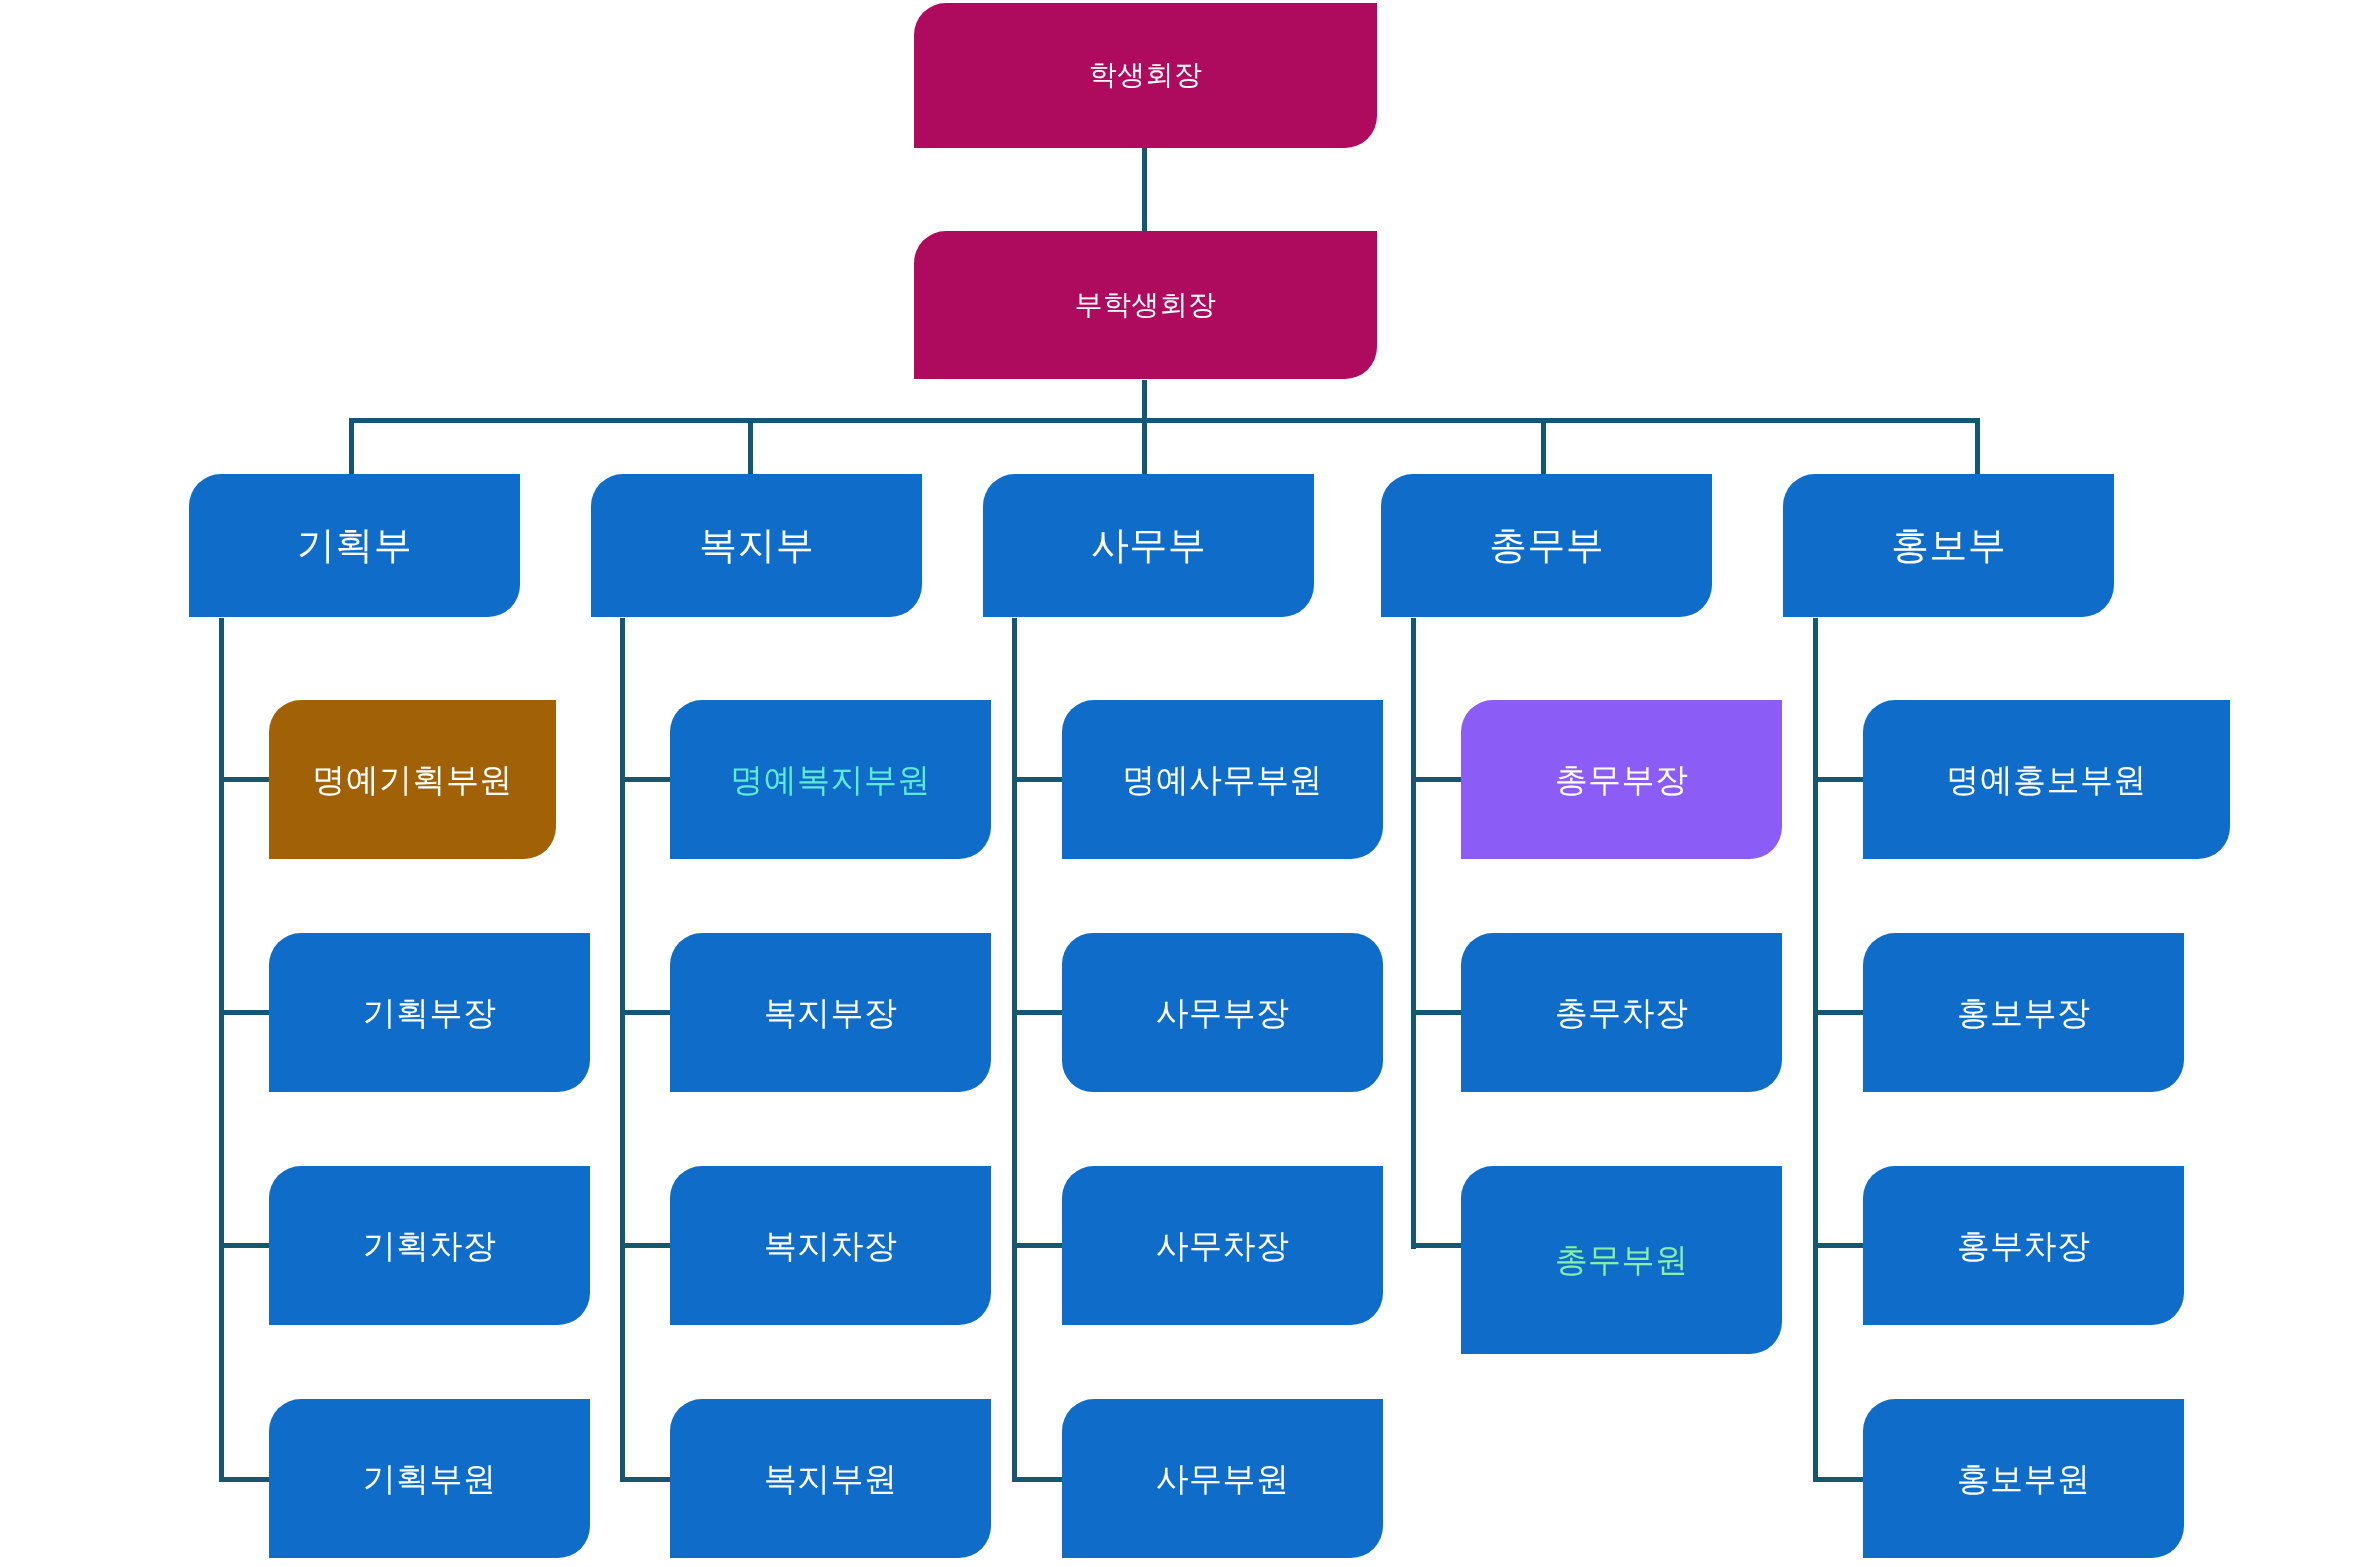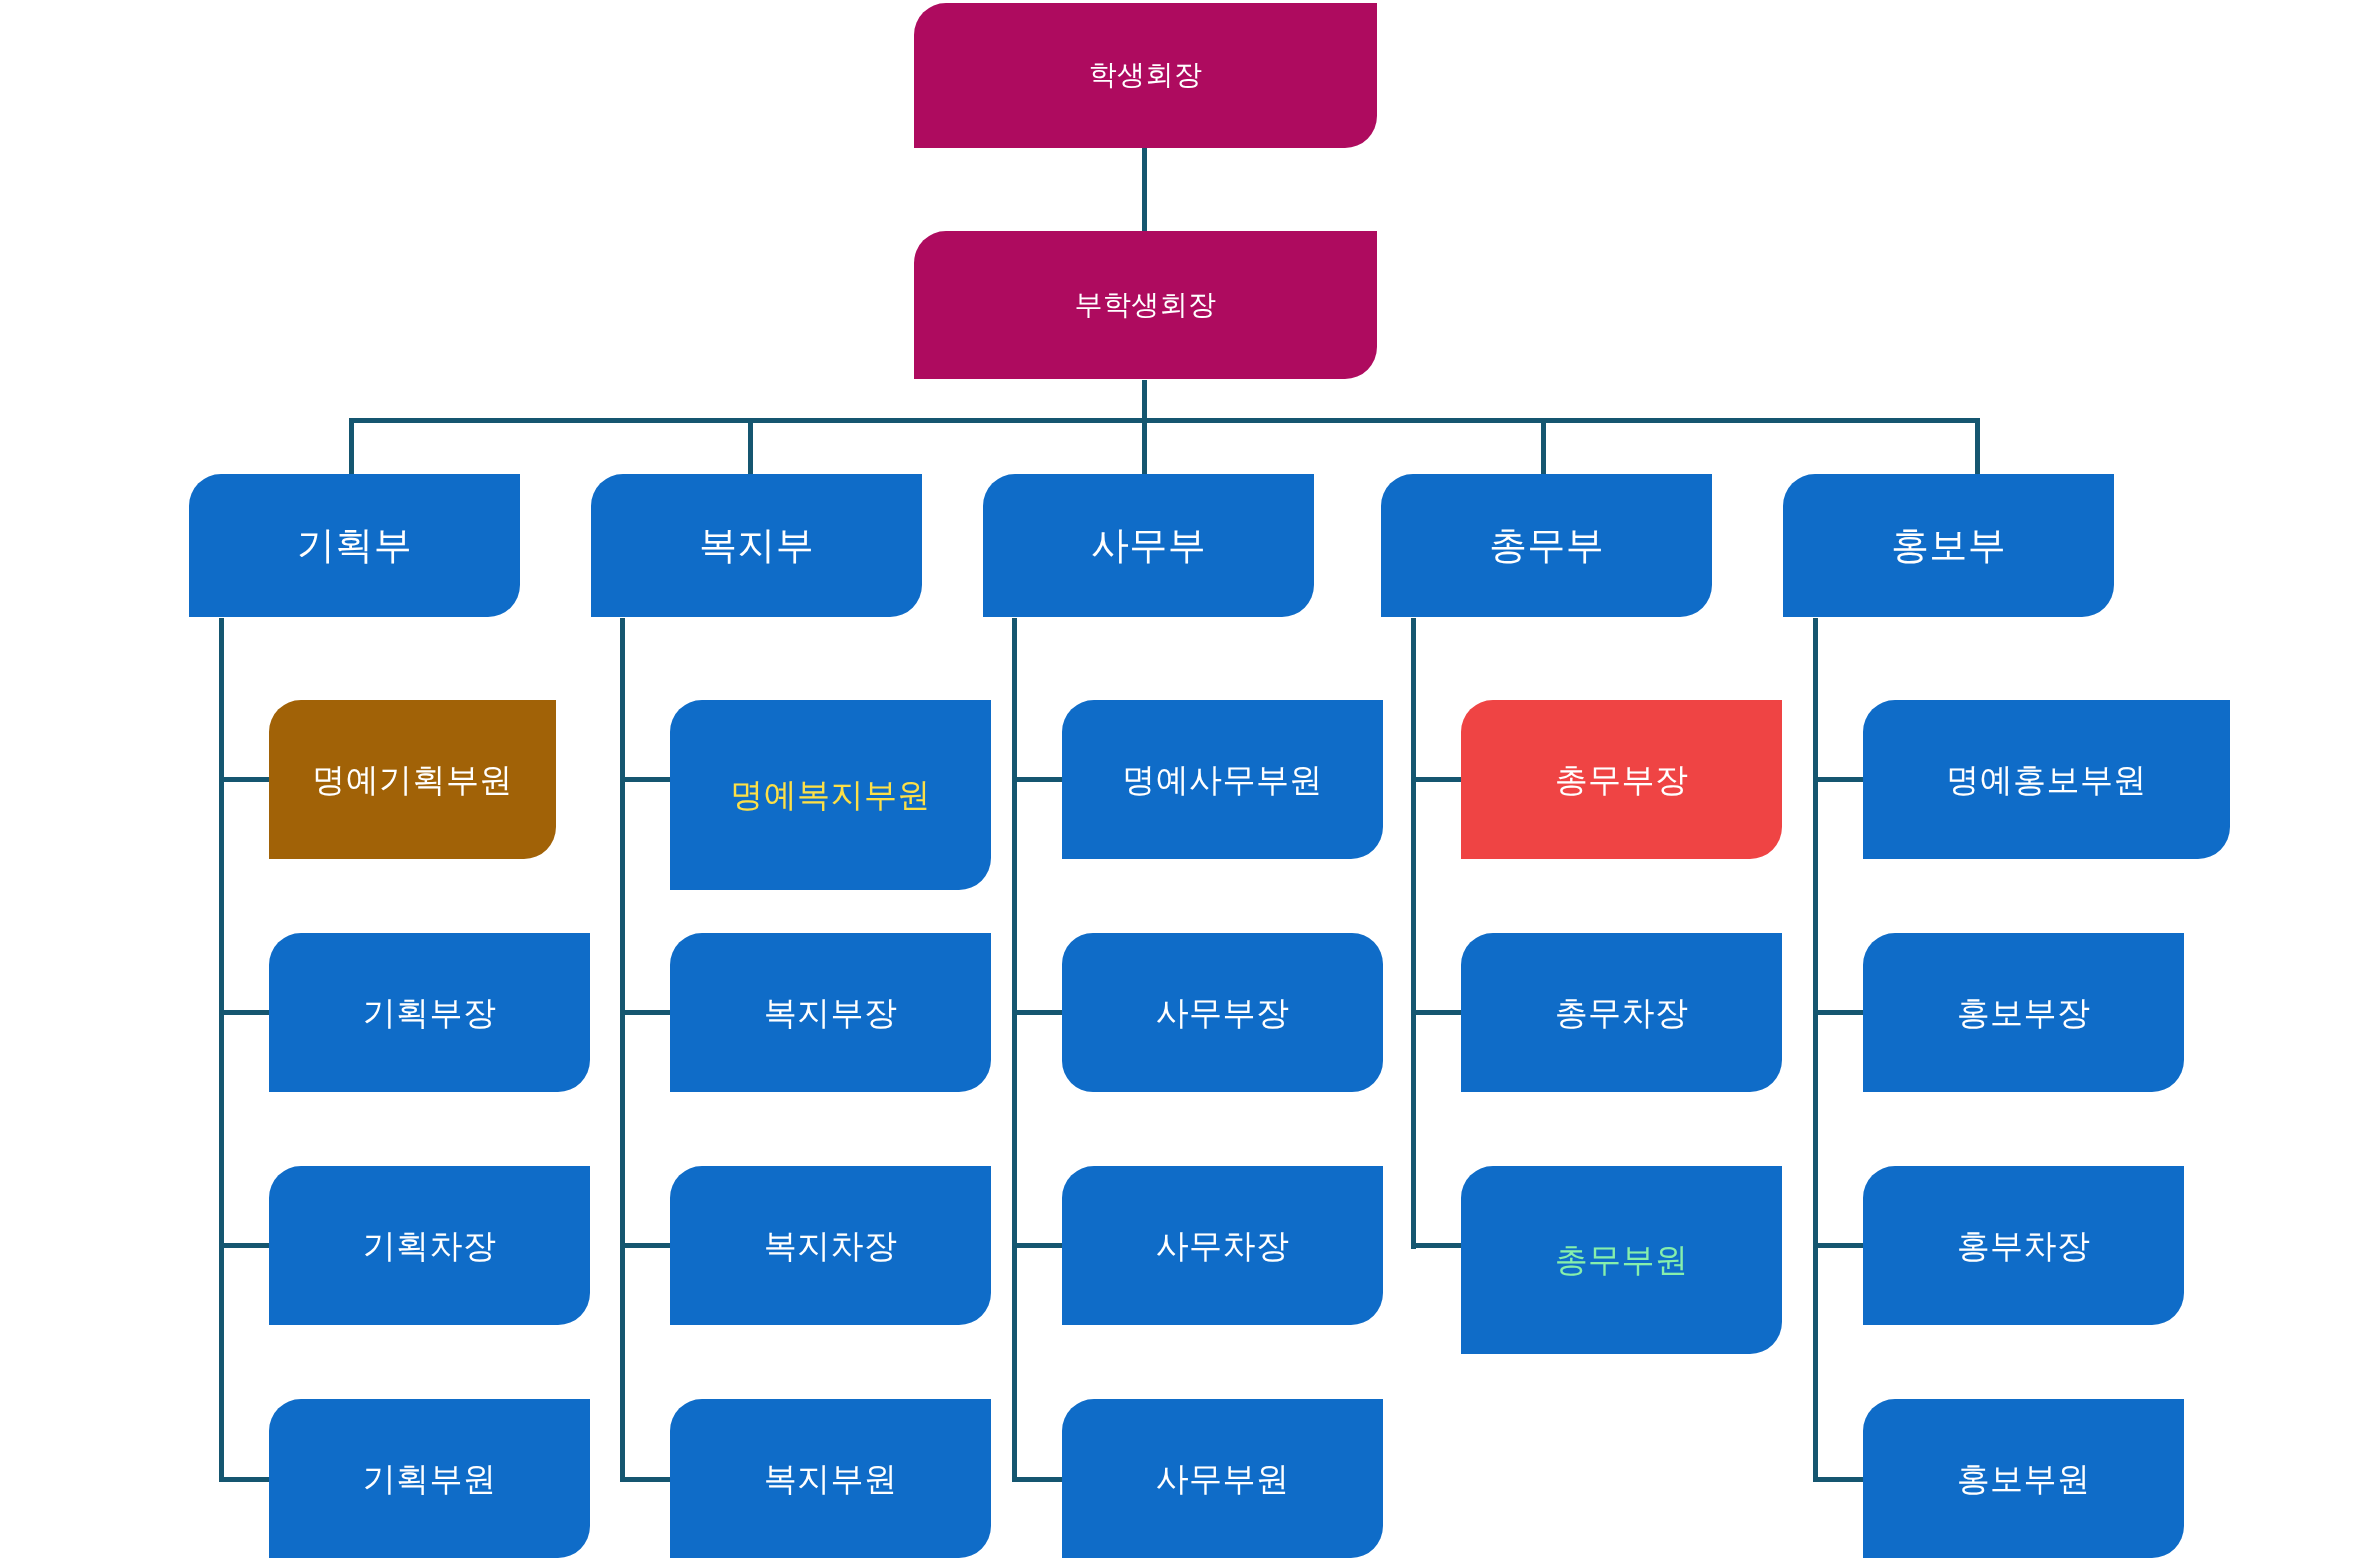--- a/index.html
+++ b/index.html
@@ -118,21 +118,21 @@
   <div class="node shape-a lvl-member" style="left: 269px; top: 1399px; width: 321px; height: 159px; background: rgb(15, 108, 200); color: rgb(255, 255, 255);">
     <span class="node-label">기획부원</span>
   </div>
 
   <div class="conn conn-v" style="left: 620px; top: 618px; width: 5px; height: 864px; background: rgb(21, 86, 112);"></div>
   <div class="conn conn-h" style="left: 620px; top: 777px; width: 52px; height: 5px; background: rgb(21, 86, 112);"></div>
   <div class="conn conn-h" style="left: 620px; top: 1010px; width: 52px; height: 5px; background: rgb(21, 86, 112);"></div>
   <div class="conn conn-h" style="left: 620px; top: 1243px; width: 52px; height: 5px; background: rgb(21, 86, 112);"></div>
   <div class="conn conn-h" style="left: 620px; top: 1477px; width: 52px; height: 5px; background: rgb(21, 86, 112);"></div>
 
-  <div class="node shape-a lvl-member" style="left: 670px; top: 700px; width: 321px; height: 190px; background: rgb(15, 108, 200); color: #fde047; justify-content: center;">
+  <div class="node shape-a lvl-member" style="left: 670px; top: 700px; width: 321px; height: 159px; background: rgb(15, 108, 200); color: #5eead4; justify-content: center;">
     <span class="node-label">명예복지부원</span>
   </div>
   <div class="node shape-a lvl-member" style="left: 670px; top: 933px; width: 321px; height: 159px; background: rgb(15, 108, 200); color: rgb(255, 255, 255);">
     <span class="node-label">복지부장</span>
   </div>
   <div class="node shape-a lvl-member" style="left: 670px; top: 1166px; width: 321px; height: 159px; background: rgb(15, 108, 200); color: rgb(255, 255, 255);">
     <span class="node-label">복지차장</span>
   </div>
   <div class="node shape-a lvl-member" style="left: 670px; top: 1399px; width: 321px; height: 159px; background: rgb(15, 108, 200); color: rgb(255, 255, 255);">
     <span class="node-label">복지부원</span>
@@ -155,21 +155,21 @@
   </div>
   <div class="node shape-a lvl-member" style="left: 1062px; top: 1399px; width: 321px; height: 159px; background: rgb(15, 108, 200); color: rgb(255, 255, 255);">
     <span class="node-label">사무부원</span>
   </div>
 
   <div class="conn conn-v" style="left: 1411px; top: 618px; width: 5px; height: 631px; background: rgb(21, 86, 112);"></div>
   <div class="conn conn-h" style="left: 1411px; top: 777px; width: 52px; height: 5px; background: rgb(21, 86, 112);"></div>
   <div class="conn conn-h" style="left: 1411px; top: 1010px; width: 52px; height: 5px; background: rgb(21, 86, 112);"></div>
   <div class="conn conn-h" style="left: 1411px; top: 1243px; width: 52px; height: 5px; background: rgb(21, 86, 112);"></div>
 
-  <div class="node shape-a lvl-member" style="left: 1461px; top: 700px; width: 321px; height: 159px; background: #ef4444; color: rgb(255, 255, 255);">
+  <div class="node shape-a lvl-member" style="left: 1461px; top: 700px; width: 321px; height: 159px; background: #8b5cf6; color: rgb(255, 255, 255);">
     <span class="node-label">총무부장</span>
   </div>
   <div class="node shape-a lvl-member" style="left: 1461px; top: 933px; width: 321px; height: 159px; background: rgb(15, 108, 200); color: rgb(255, 255, 255);">
     <span class="node-label">총무차장</span>
   </div>
   <div class="node shape-a lvl-member" style="left: 1461px; top: 1166px; width: 321px; height: 188px; background: rgb(15, 108, 200); color: #86efac;">
     <span class="node-label">총무부원</span>
   </div>
 
   <div class="conn conn-v" style="left: 1813px; top: 618px; width: 5px; height: 864px; background: rgb(21, 86, 112);"></div>

